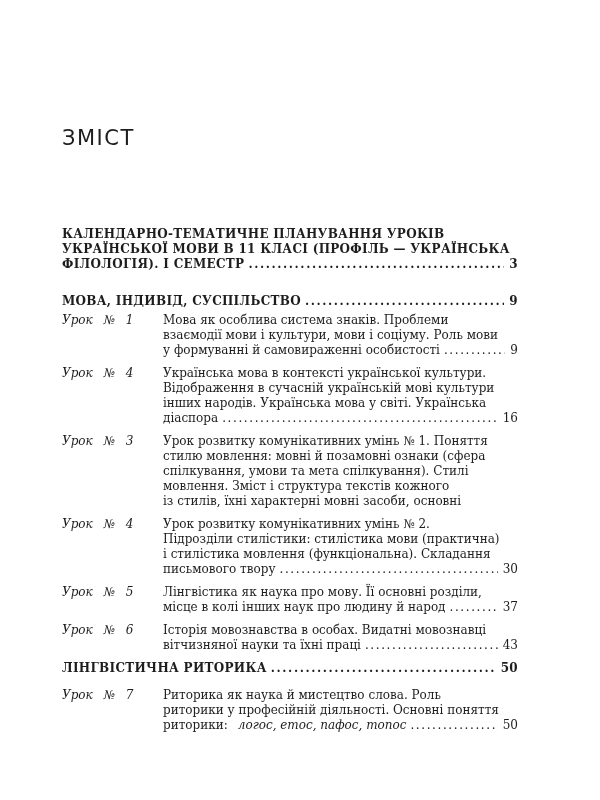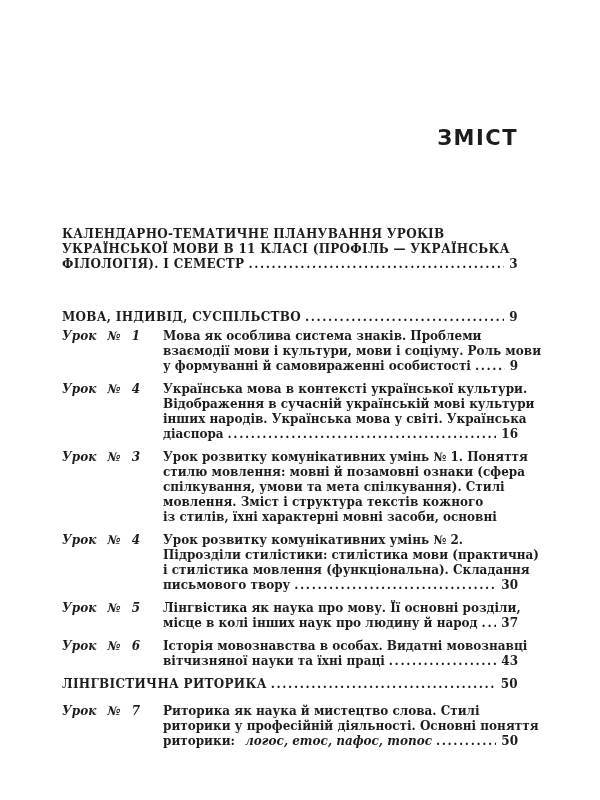--- a/index.html
+++ b/index.html
@@ -5,35 +5,35 @@
   html, body { margin: 0; padding: 0; background: #ffffff; }
   body {
     width: 600px; height: 800px; overflow: hidden; position: relative;
     font-family: "DejaVu Serif", "Liberation Serif", serif;
     color: #1d1d1d;
   }
   .sheet { width: 456px; margin-left: 62px; }
 
   .title {
     font-family: "DejaVu Sans", "Liberation Sans", sans-serif;
-    font-weight: bold; font-size: 21px; line-height: 22px;
-    letter-spacing: 1.5px; text-align: right;
+    font-weight: normal; font-size: 21px; line-height: 22px;
+    letter-spacing: 1.5px; text-align: left;
     margin: 127px 0 78px 0;
   }
 
   .entry { font-size: 12px; line-height: 15px; margin-bottom: 8px; }
   .line { white-space: nowrap; }
   .line.last { display: flex; align-items: baseline; }
 
   .section .line { font-weight: bold; letter-spacing: 0.3px; }
-  .section-1 { margin-bottom: 38px; }
+  .section-1 { margin-bottom: 22px; }
   .section-2 { margin-bottom: 4px; }
   .section-3 { margin-top: 8px; margin-bottom: 12px; }
 
-  .lesson { display: flex; font-weight: bold; }
+  .lesson { display: flex; }
   .label { flex: 0 0 101px; width: 101px; font-style: italic; word-spacing: 7px; }
   .body-col { flex: 1 1 auto; min-width: 0; }
 
   .txt { flex: 0 0 auto; }
   .italic { font-style: italic; margin-left: 10px; }
 
   .dots { flex: 1 1 auto; overflow: hidden; white-space: nowrap; margin-left: 4px; min-width: 10px; }
   .dots::before {
     content: "................................................................................................................................";
     letter-spacing: 1.6px;
@@ -145,21 +145,21 @@
     <div class="line last">
         <span class="txt">ЛІНГВІСТИЧНА РИТОРИКА</span>
         <span class="dots"></span>
         <span class="pagenum">50</span>
       </div>
   </div>
 
   <div class="entry lesson">
     <div class="label">Урок № 7</div>
     <div class="body-col">
-      <div class="line">Риторика як наука й мистецтво слова. Стилі</div>
+      <div class="line">Риторика як наука й мистецтво слова. Роль</div>
       <div class="line">риторики у професійній діяльності. Основні поняття</div>
       <div class="line last">
           <span class="txt">риторики:</span>
           <span class="txt italic">логос, етос, пафос, топос</span>
           <span class="dots"></span>
           <span class="pagenum">50</span>
         </div>
     </div>
   </div>
 

